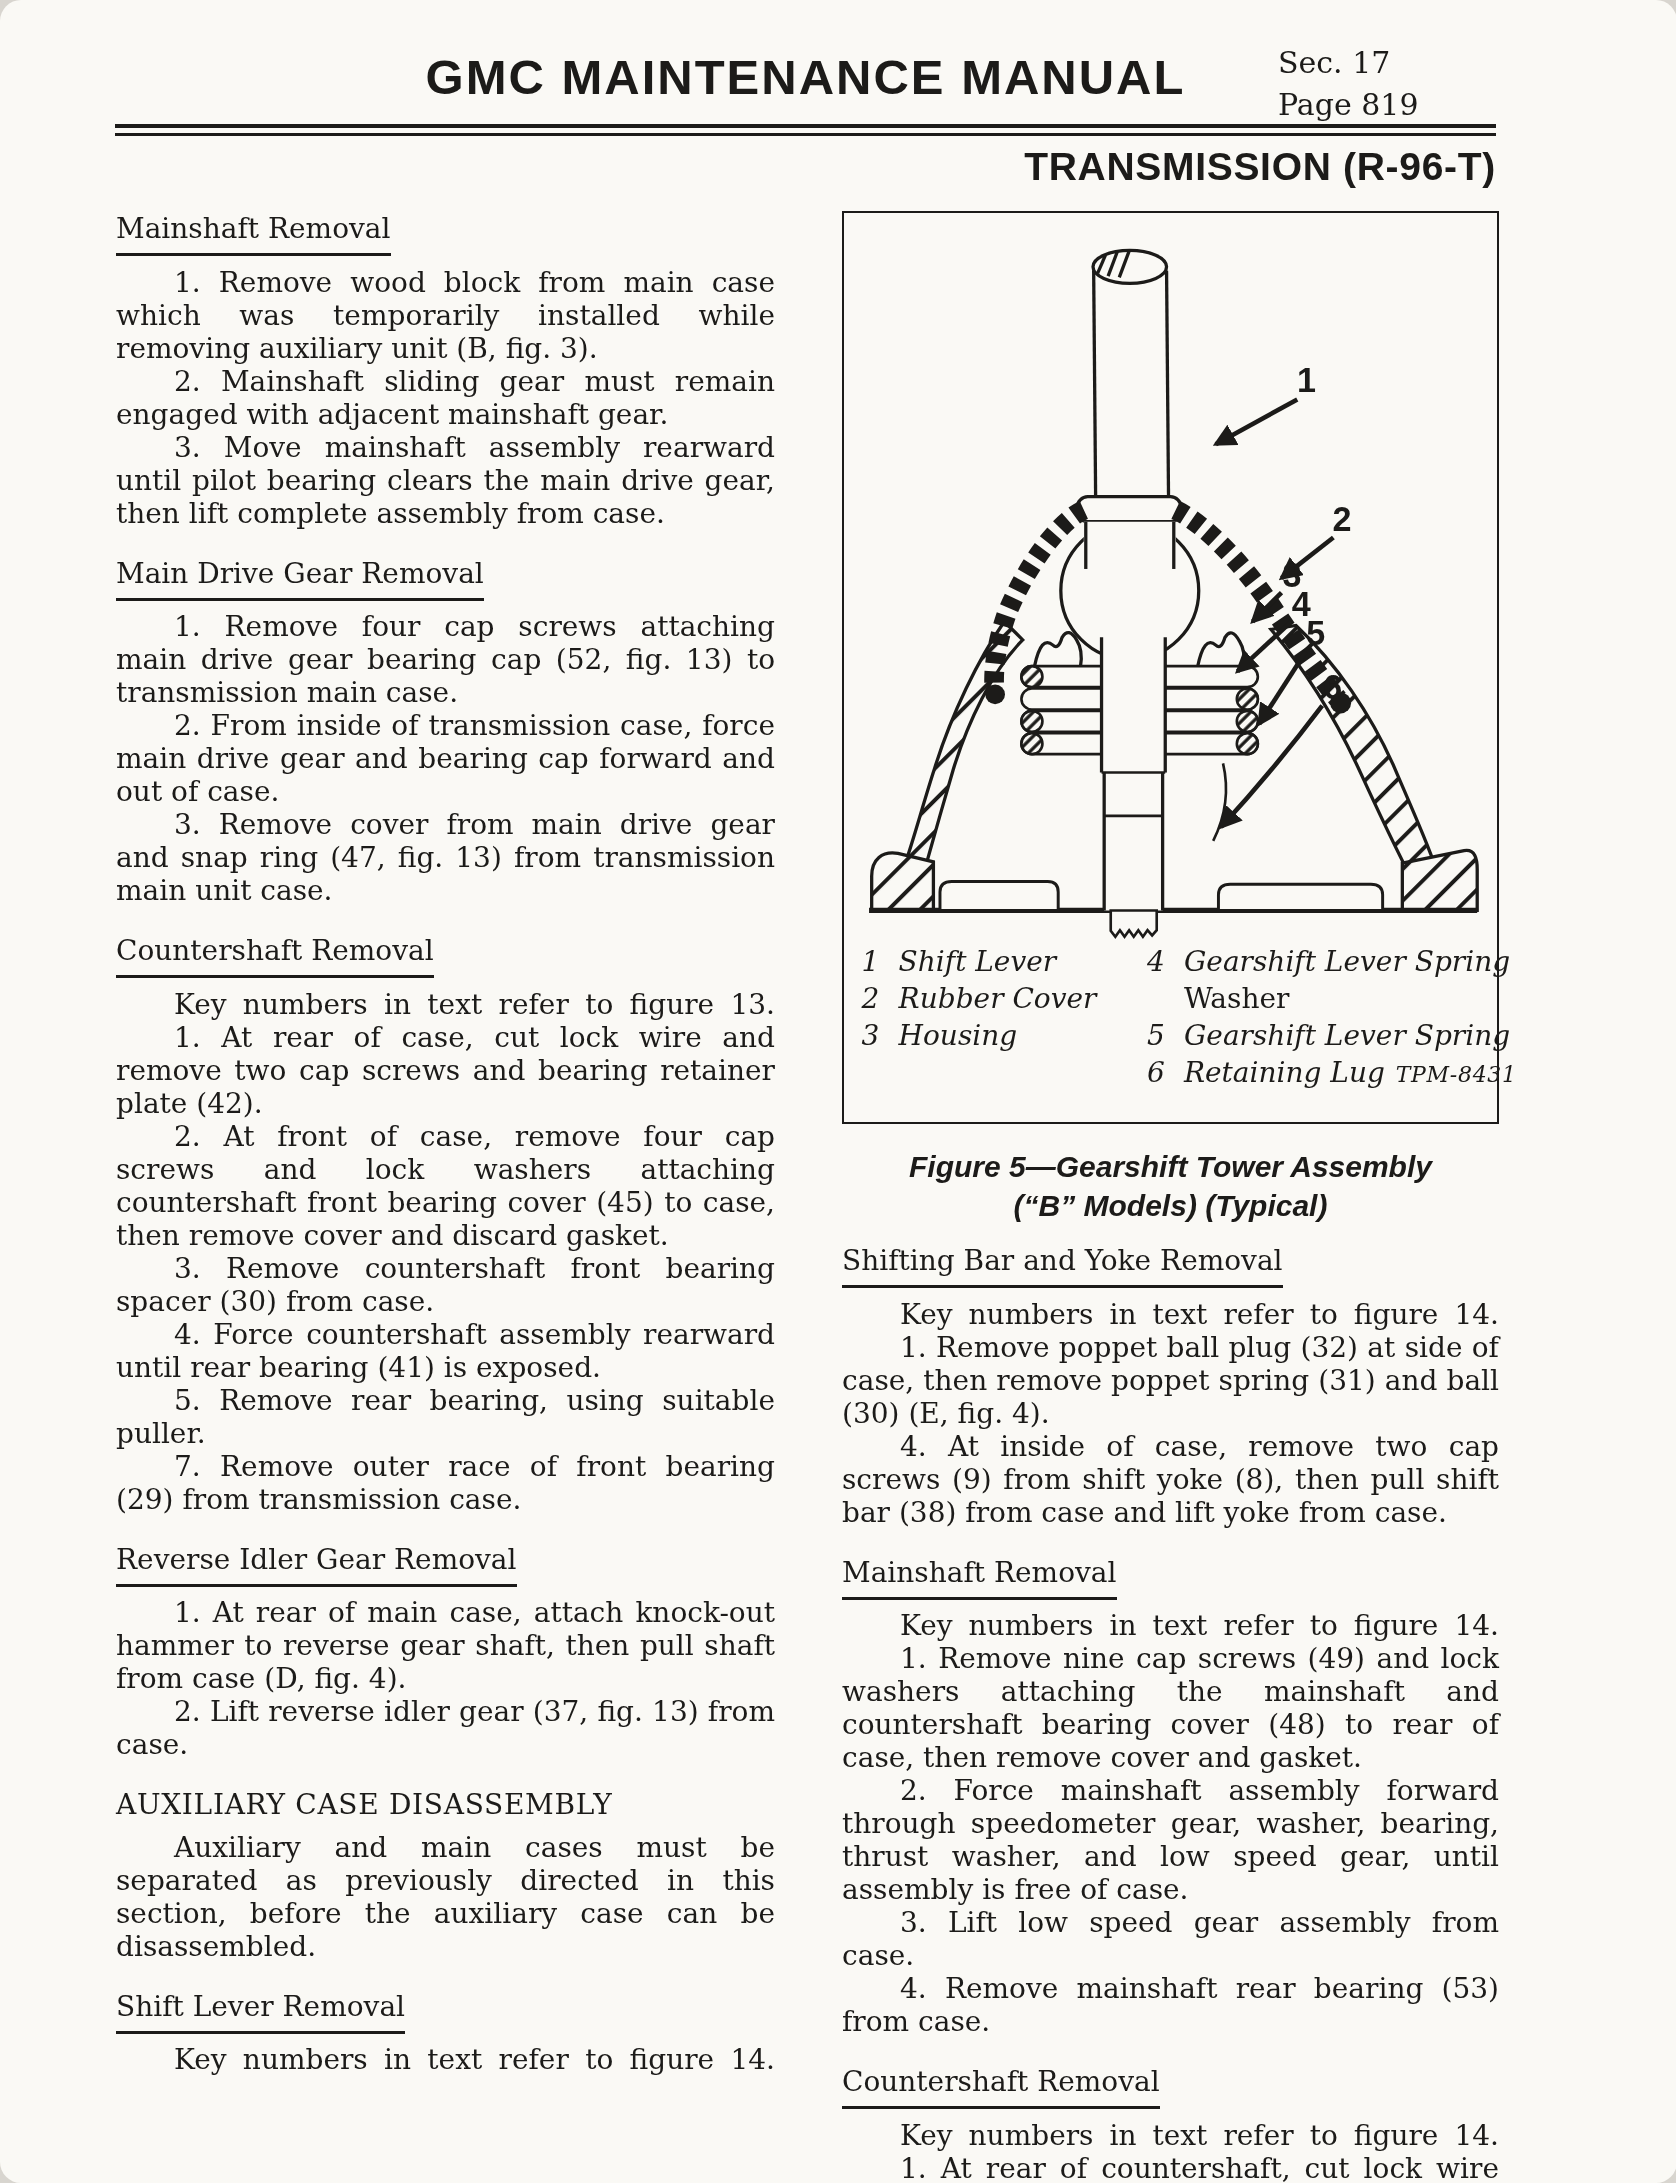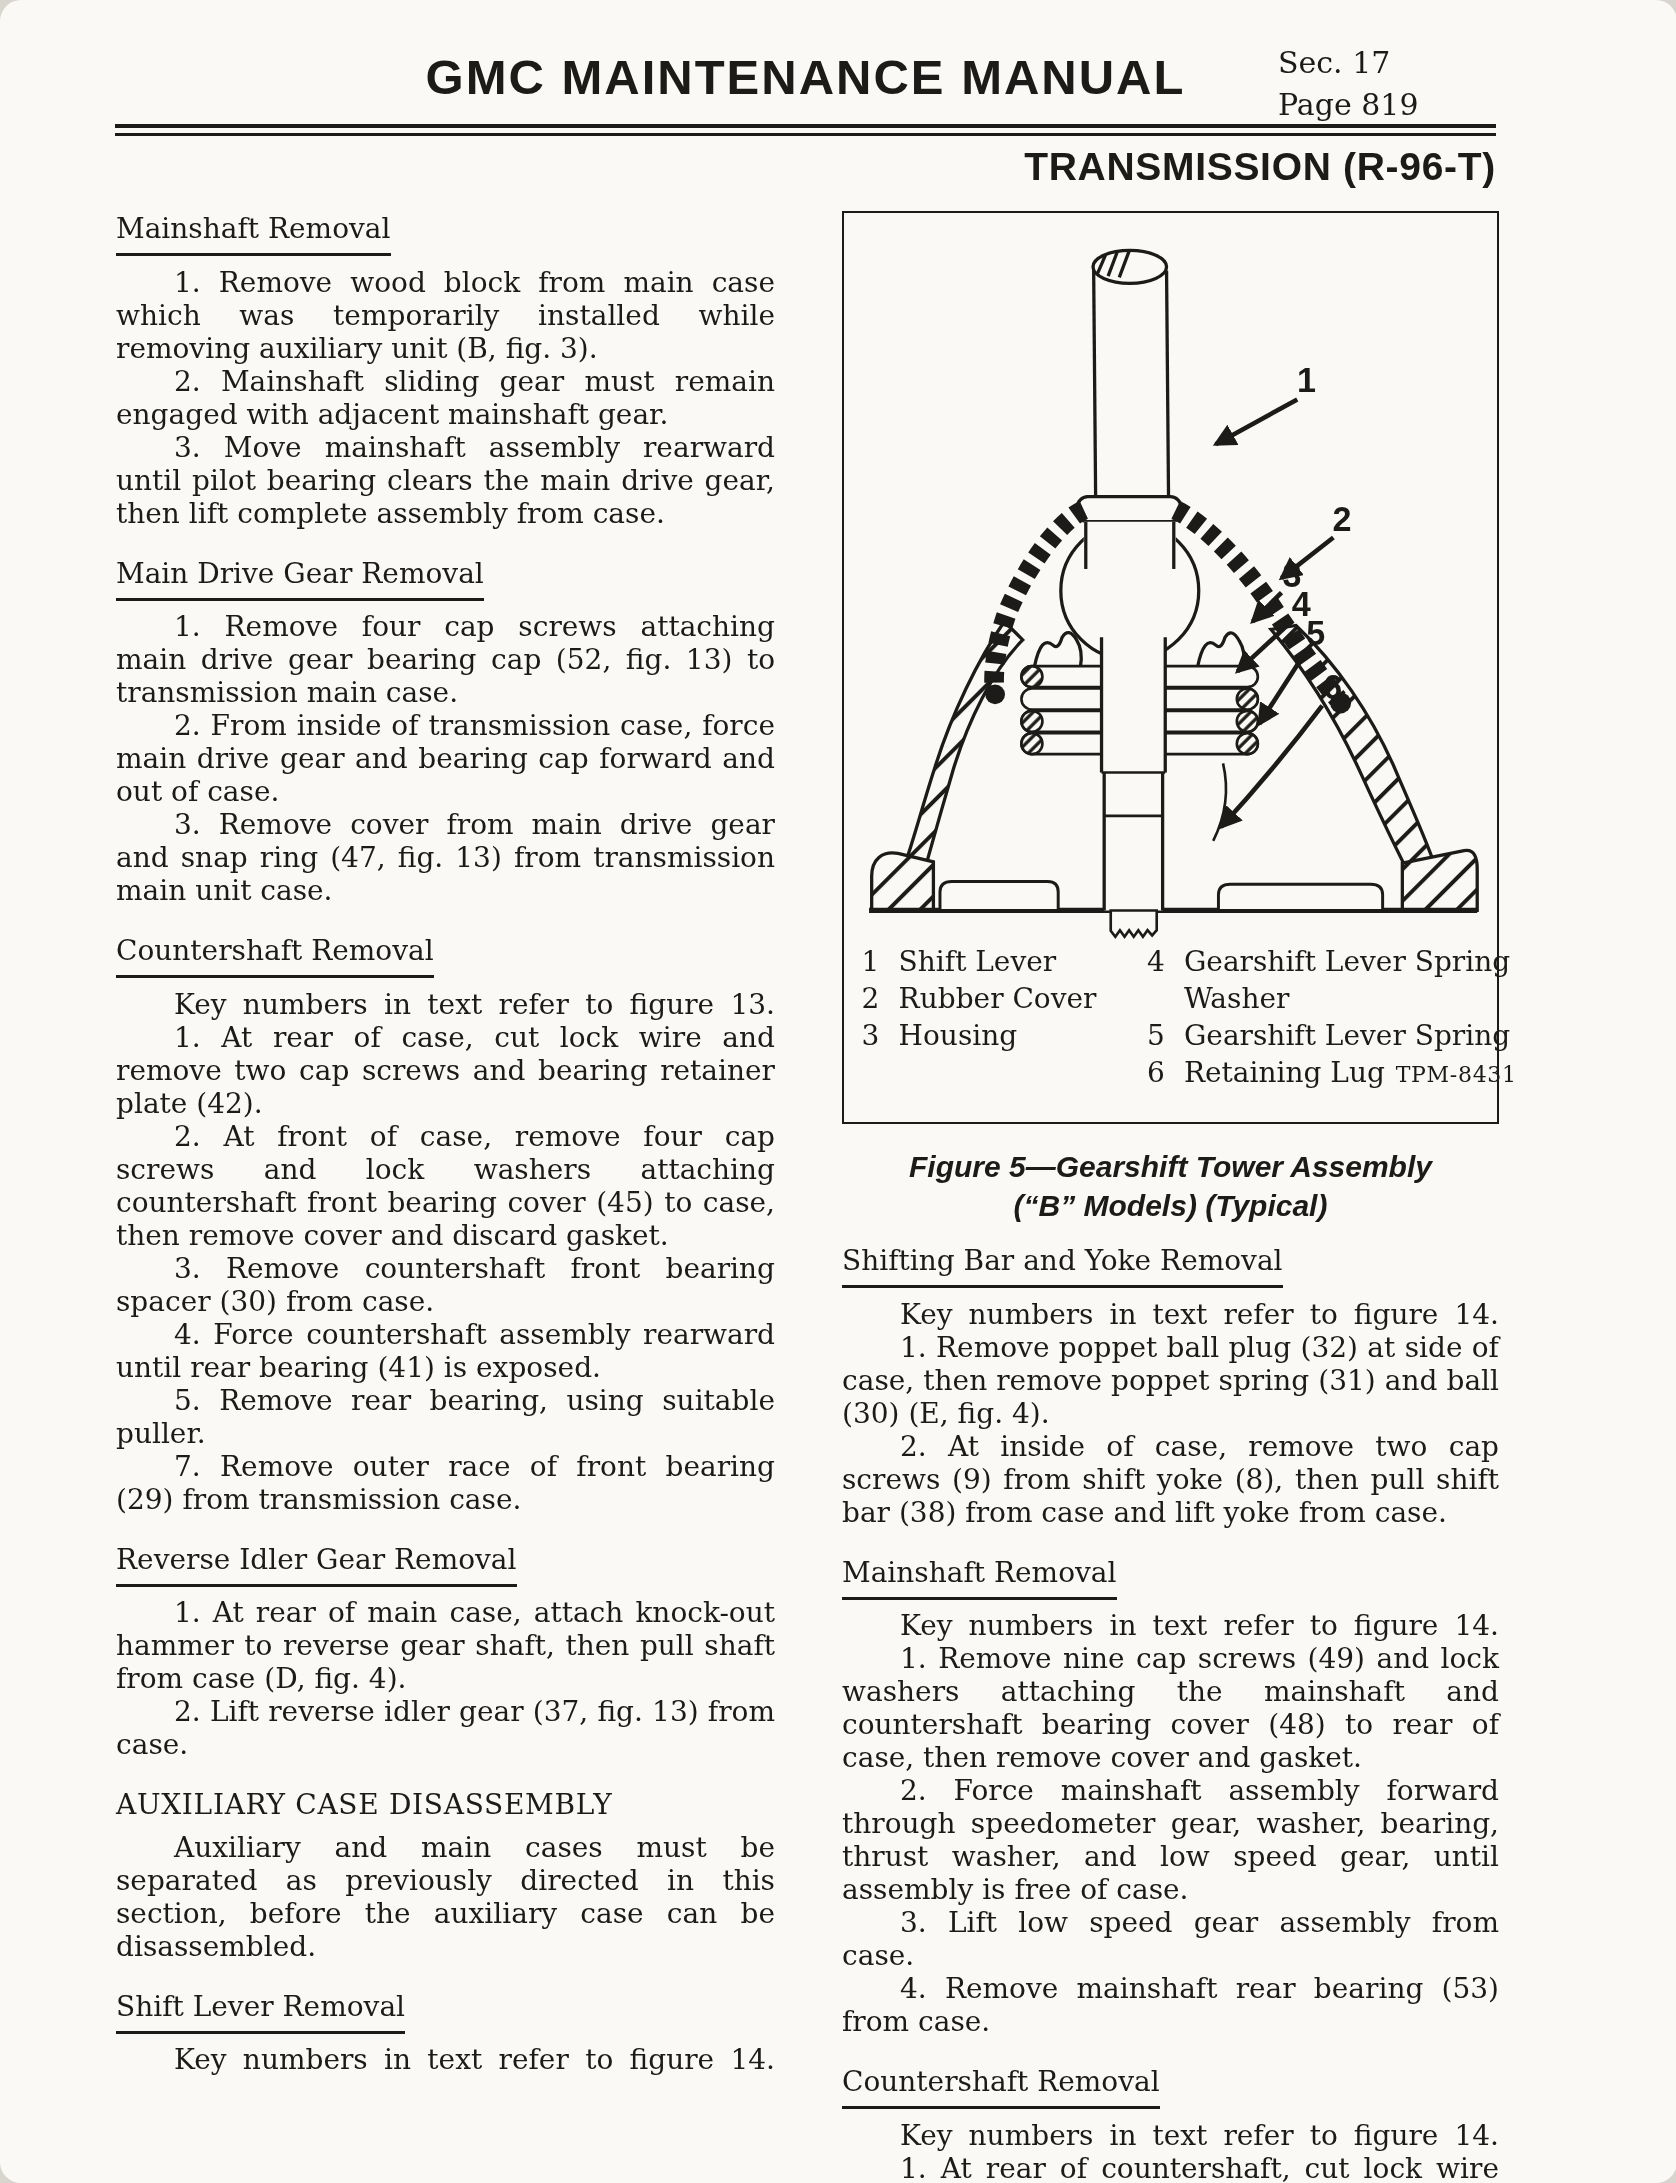--- a/index.html
+++ b/index.html
@@ -40,21 +40,21 @@
   p.key, p.stretch {text-align-last:justify;}
   
   .figure-box {
     width:657px; height:913px; border:2.7px solid #1c1b19; box-sizing:border-box;
     background:#faf9f5;
   }
   .fig-art {display:block; width:100%; height:729px;}
   .fig-legend {display:flex; padding:1.4px 15px 0 17.6px; font-size:28px; line-height:37px; text-align:left;}
   .leg-col {width:46%;}
   .leg-col.rightc {width:54%;}
-  .leg-row {white-space:nowrap;}
+  .leg-row {white-space:nowrap;font-style:italic;}
   .leg-num {display:inline-block; width:37px;}
   .leg-cont {padding-left:37px;}
   .tpm {font-size:22px; letter-spacing:0.7px; margin-left:10.8px;}
   .fig-caption {
     margin:23px 0 19px 0; text-align:center;
     font-family:"Liberation Sans", sans-serif; font-weight:bold; font-style:italic;
     font-size:30px; line-height:39px;
   }
   .cap-line {display:block;}
   svg text.callout {
@@ -230,21 +230,21 @@
 
     <div class="fig-caption">
       <span class="cap-line">Figure 5—Gearshift Tower Assembly</span>
       <span class="cap-line">(“B” Models) (Typical)</span>
     </div>
 
     <div>
       <h3 class="sec-head first"><span class="ul">Shifting Bar and Yoke Removal</span></h3>
       <p class="key">Key numbers in text refer to figure 14.</p>
       <p>1. Remove poppet ball plug (32) at side of case, then remove poppet spring (31) and ball (30) (E, fig. 4).</p>
-      <p>2. At inside of case, remove two cap screws (9) from shift yoke (8), then pull shift bar (38) from case and lift yoke from case.</p>
+      <p>4. At inside of case, remove two cap screws (9) from shift yoke (8), then pull shift bar (38) from case and lift yoke from case.</p>
     </div>
     <div>
       <h3 class="sec-head"><span class="ul">Mainshaft Removal</span></h3>
       <p class="key">Key numbers in text refer to figure 14.</p>
       <p>1. Remove nine cap screws (49) and lock washers attaching the mainshaft and countershaft bearing cover (48) to rear of case, then remove cover and gasket.</p>
       <p>2. Force mainshaft assembly forward through speedometer gear, washer, bearing, thrust washer, and low speed gear, until assembly is free of case.</p>
       <p>3. Lift low speed gear assembly from case.</p>
       <p>4. Remove mainshaft rear bearing (53) from case.</p>
     </div>
     <div>

